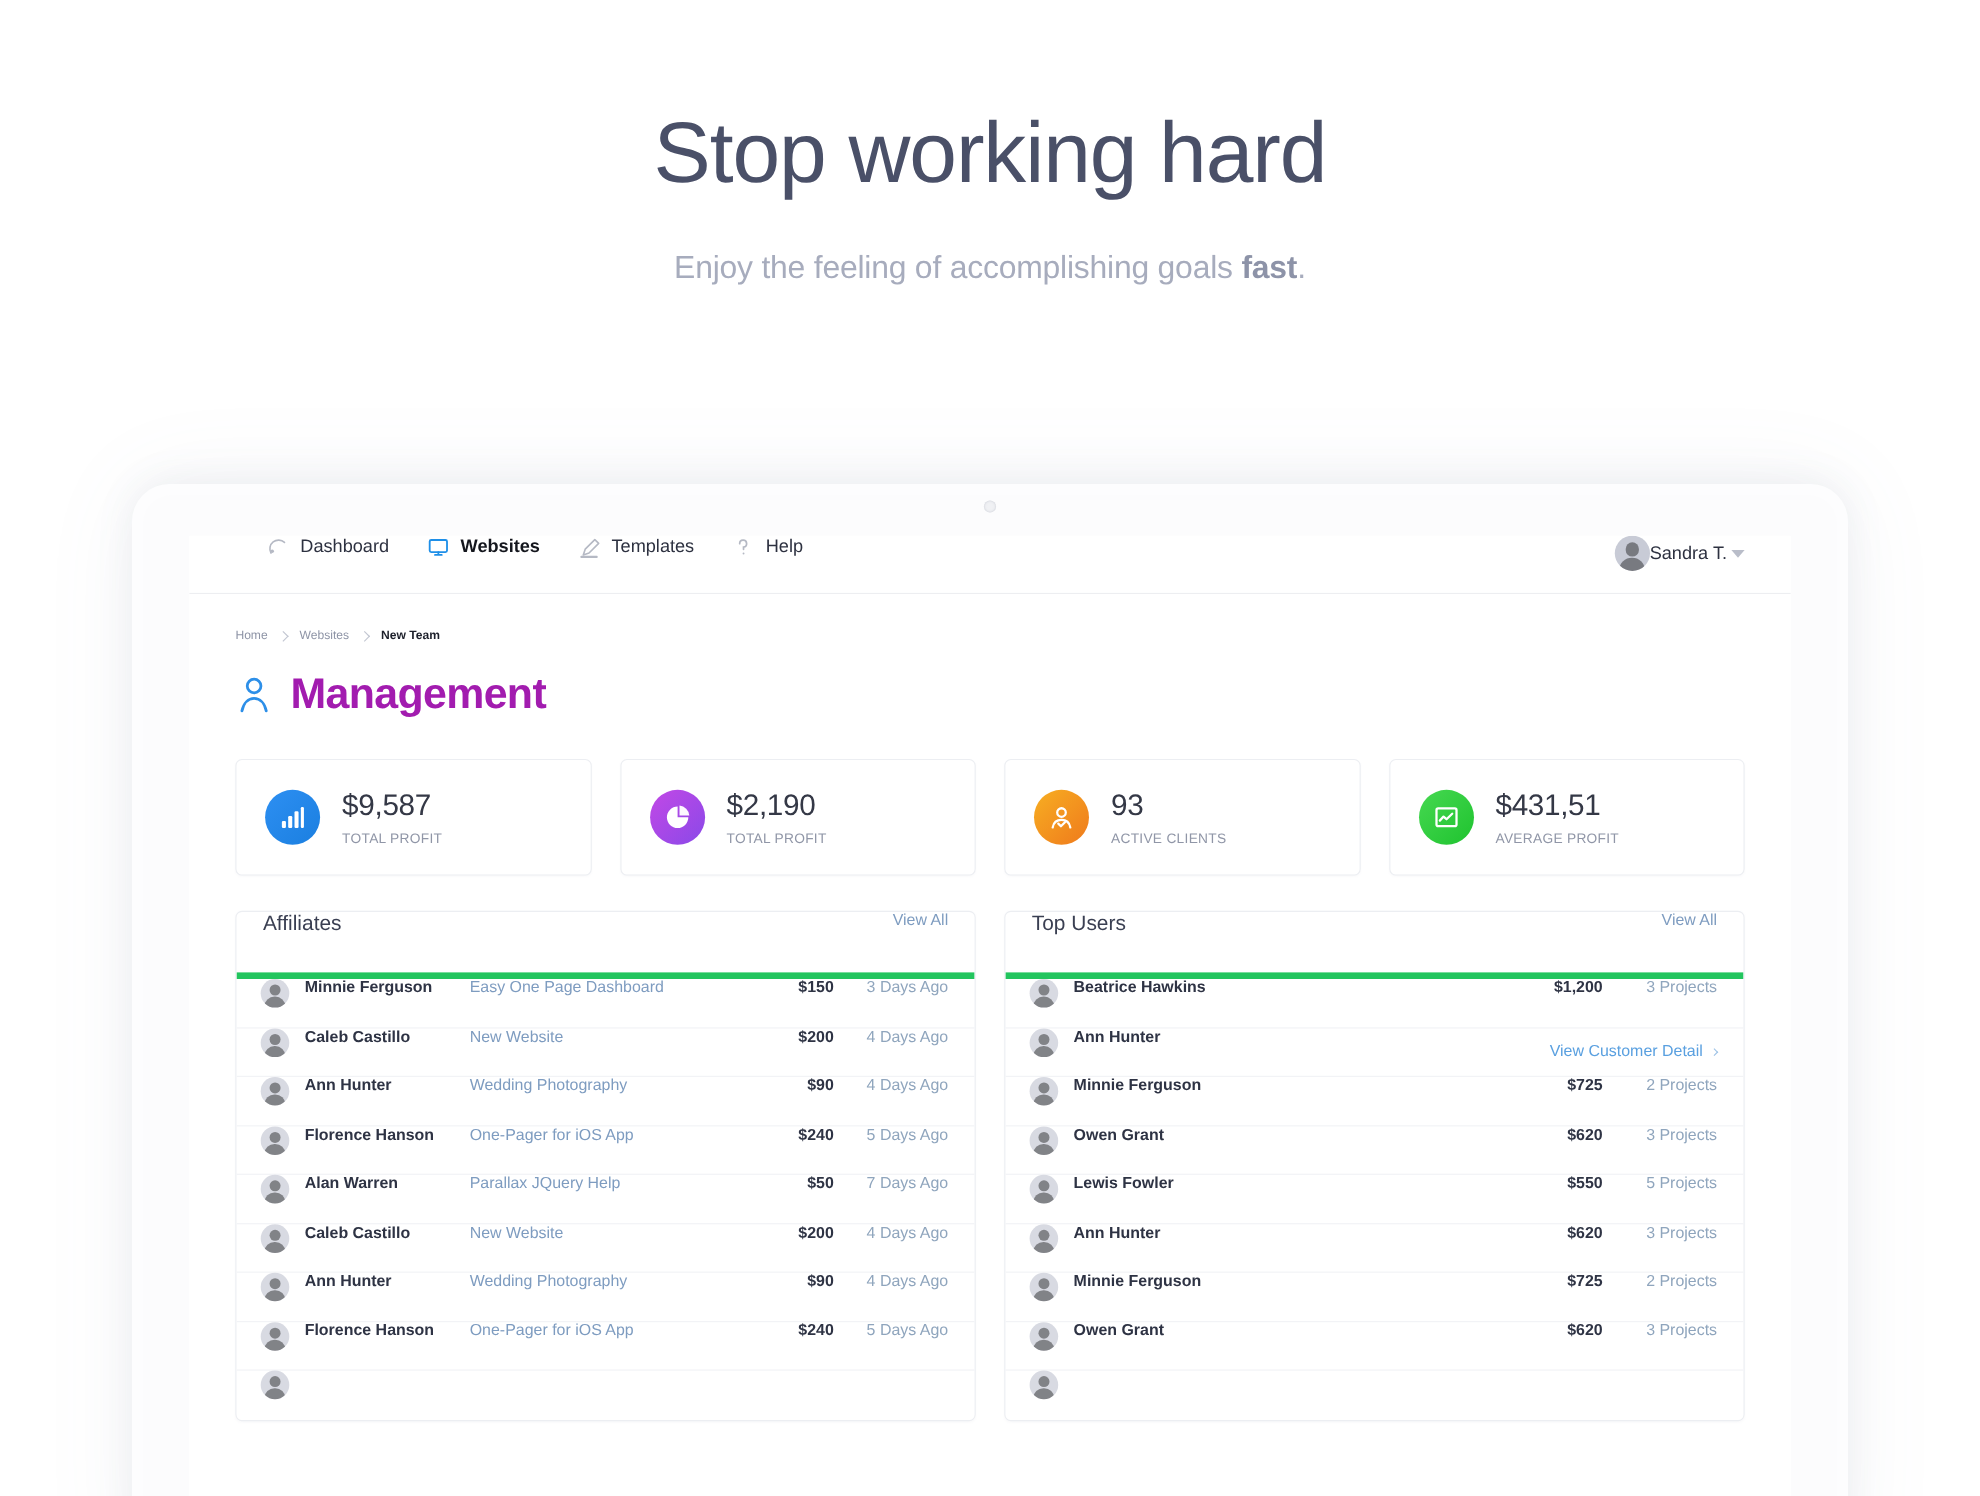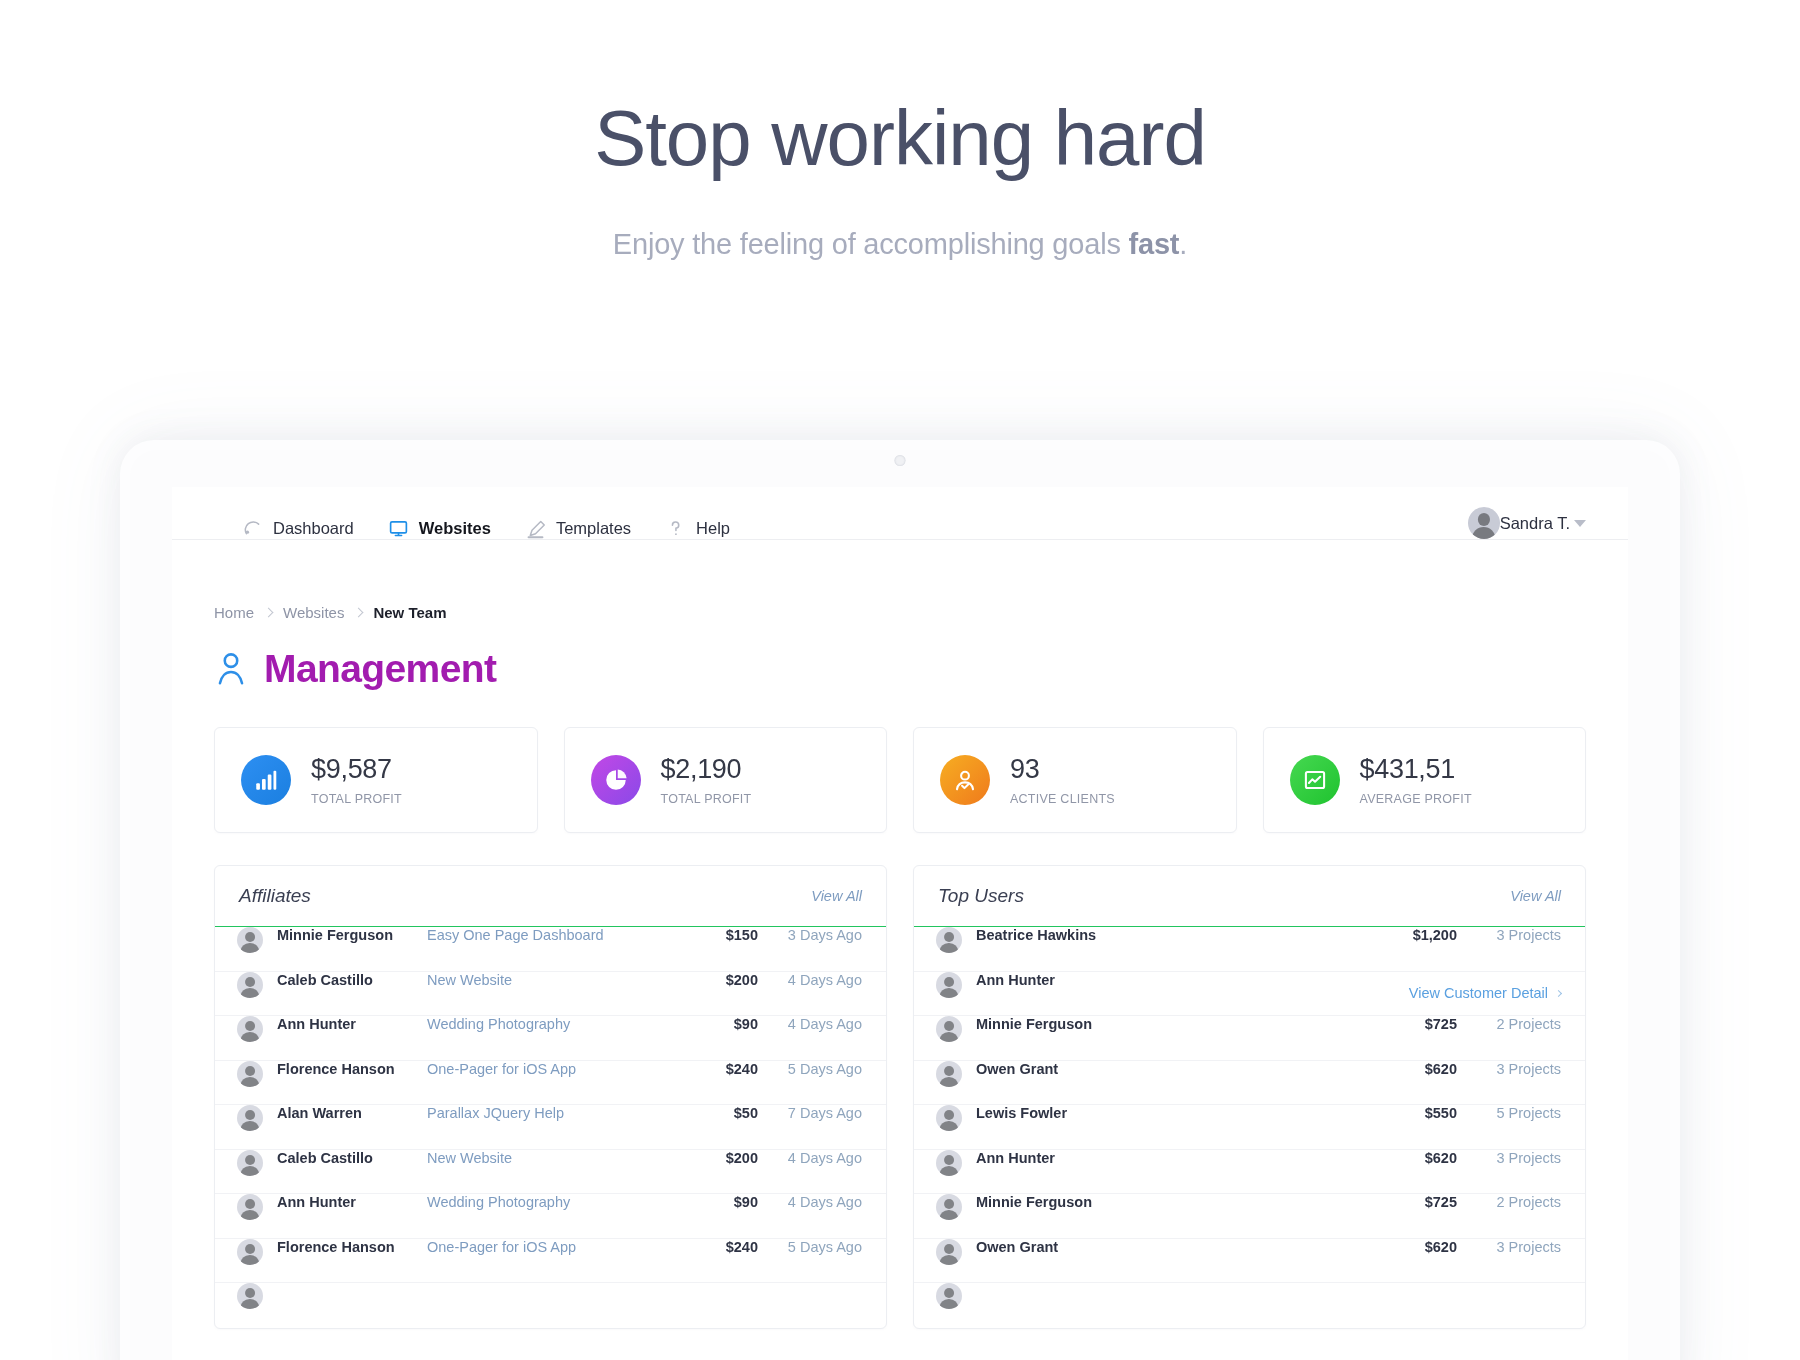--- a/index.html
+++ b/index.html
@@ -62,21 +62,21 @@
     left: 52px; top: 47px;
     width: 1456px; height: 933px;
     background: #ffffff;
     overflow: hidden;
   }
 
   
   .topnav {
     height: 53px;
     display: flex;
-    align-items: flex-end;
+    align-items: flex-start;
     padding: 0 26px 0 22px;
     border-bottom: 1px solid #edeef1;
     background: #fff;
   }
   .nav-items { display: flex; align-items: center; gap: 34px; padding-left: 48px; }
   .nav-item {
     display: flex; align-items: center; gap: 10px;
     font-size: 16.5px; color: #2d3140; cursor: pointer;
   }
   .nav-item.active .nav-label { font-weight: 700; color: #14161d; }
@@ -111,21 +111,21 @@
   .caret {
     width: 0; height: 0; margin-left: 4px;
     border-left: 6px solid transparent;
     border-right: 6px solid transparent;
     border-top: 7px solid #b9bdc9;
   }
 
   
   .content { padding: 32px 42px 0 42px; }
 
-  .crumbs { display: flex; align-items: center; gap: 11px; font-size: 15px; margin-top: 32px; }
+  .crumbs { display: flex; align-items: center; gap: 11px; font-size: 11px; }
   .crumb { color: #8e94a6; cursor: pointer; }
   .crumb.current { color: #1d202b; font-weight: 700; cursor: default; }
   .crumb-sep {
     width: 7px; height: 7px;
     border-top: 1.6px solid #c2c6d1;
     border-right: 1.6px solid #c2c6d1;
     transform: rotate(45deg);
     display: block;
   }
 
@@ -165,24 +165,23 @@
   .panel {
     flex: 1;
     background: #fff;
     border: 1px solid #eceef2;
     border-radius: 6px;
     overflow: hidden;
     box-shadow: 0 1px 2px rgba(120,128,150,0.04);
   }
   .panel-head {
     height: 61px;
-    display: flex; align-items: center;
+    display: flex; align-items: flex-start;
     padding: 0 24px 0 24px;
-    border-bottom: 1px solid #22c55e;
-    font-style: italic;
+    border-bottom: 6px solid #22c55e;
   }
   .panel-title { font-size: 19px; color: #3a3f52; }
   .panel-head .sp { flex: 1; }
   .view-all { font-size: 14.5px; color: #7e9cc0; cursor: pointer; }
 
   .row {
     height: 44.5px;
     display: flex; 
     padding: 0 24px 0 22px;
     border-bottom: 1px solid #f1f2f5;

